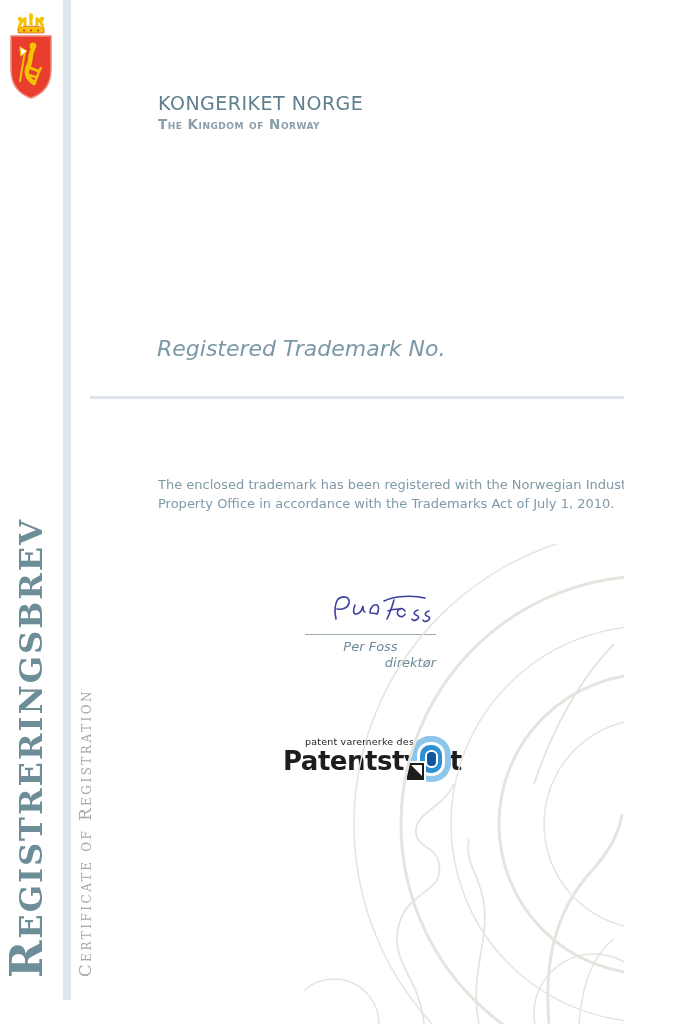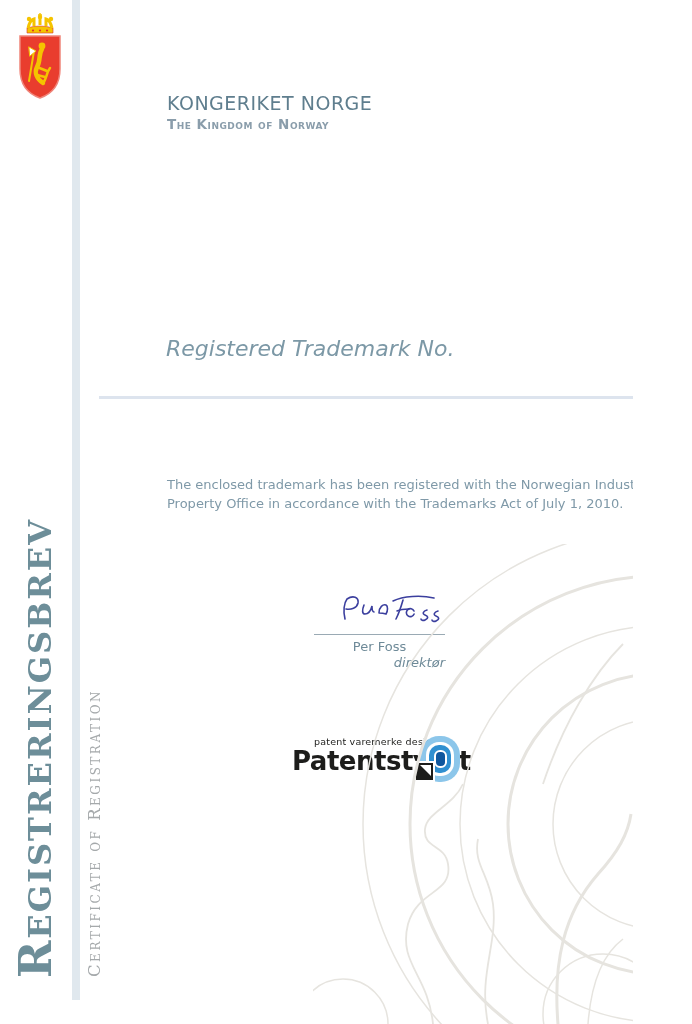--- a/index.html
+++ b/index.html
@@ -1,18 +1,18 @@
 <!DOCTYPE html>
 <html><head>
 <meta charset="utf-8">
 <style>
   html,body{margin:0;padding:0;background:#fff;}
   .page{
     position:relative;width:624px;height:1024px;background:#ffffff;
-    overflow:hidden;font-family:"DejaVu Sans",sans-serif;margin-left:9px;
+    overflow:hidden;font-family:"DejaVu Sans",sans-serif;
   }
   
   .vrule{position:absolute;left:63px;top:0;width:8px;height:1000px;background:#e0e8ee;}
   
   .coa{position:absolute;left:8px;top:13px;width:46px;height:86px;}
   
   .hdr{position:absolute;left:158px;top:92px;}
   .hdr-title{font-size:19px;color:#5f7e8e;letter-spacing:.5px;}
   .hdr-sub{font-size:13.5px;color:#8a9dab;font-variant:small-caps;letter-spacing:.5px;margin-top:2px;font-weight:bold;}
   
@@ -21,21 +21,21 @@
   .reg-number{font-size:25px;margin-left:10px;}
   .reg-sub{position:absolute;left:157px;top:336px;font-size:22px;font-style:italic;color:#7c98a6;}
   
   .hrule{position:absolute;left:90px;top:396px;width:592px;height:3px;background:#dde4ee;}
   
   .para-no{position:absolute;left:158px;top:426px;width:534px;font-size:13px;line-height:1.45;color:#1b1b1b;}
   .para-en{position:absolute;left:158px;top:476px;width:534px;font-size:13px;line-height:1.45;color:#7f99a8;}
   
   .sig-art{position:absolute;left:328px;top:591px;width:110px;height:42px;}
   .sig-line{position:absolute;left:305px;top:634px;width:131px;height:1px;background:#9aaab4;}
-  .sig-name{position:absolute;left:305px;top:639px;width:131px;text-align:center;font-size:13px;color:#6e8a98;}
+  .sig-name{position:absolute;left:305px;top:639px;width:131px;text-align:center;font-size:13px;font-style:italic;color:#6e8a98;}
   .sig-title{position:absolute;left:305px;top:655px;width:131px;text-align:right;font-size:13px;font-style:italic;color:#6e8a98;}
   
   .logo{position:absolute;left:283px;top:734px;width:170px;height:50px;}
   .logo-tag{position:absolute;left:22px;top:2px;font-size:9.5px;color:#1d1d1b;letter-spacing:.2px;}
   .logo-name{position:absolute;left:0px;top:12px;font-size:26px;font-weight:bold;color:#1d1d1b;letter-spacing:-.5px;}
   .logo-mark{position:absolute;left:121px;top:0px;width:49px;height:50px;}
   
   .vtext{position:absolute;writing-mode:vertical-rl;transform:rotate(180deg);white-space:nowrap;}
   .vtext-big{
     left:0px;bottom:46px;font-family:"DejaVu Serif",serif;font-weight:bold;

